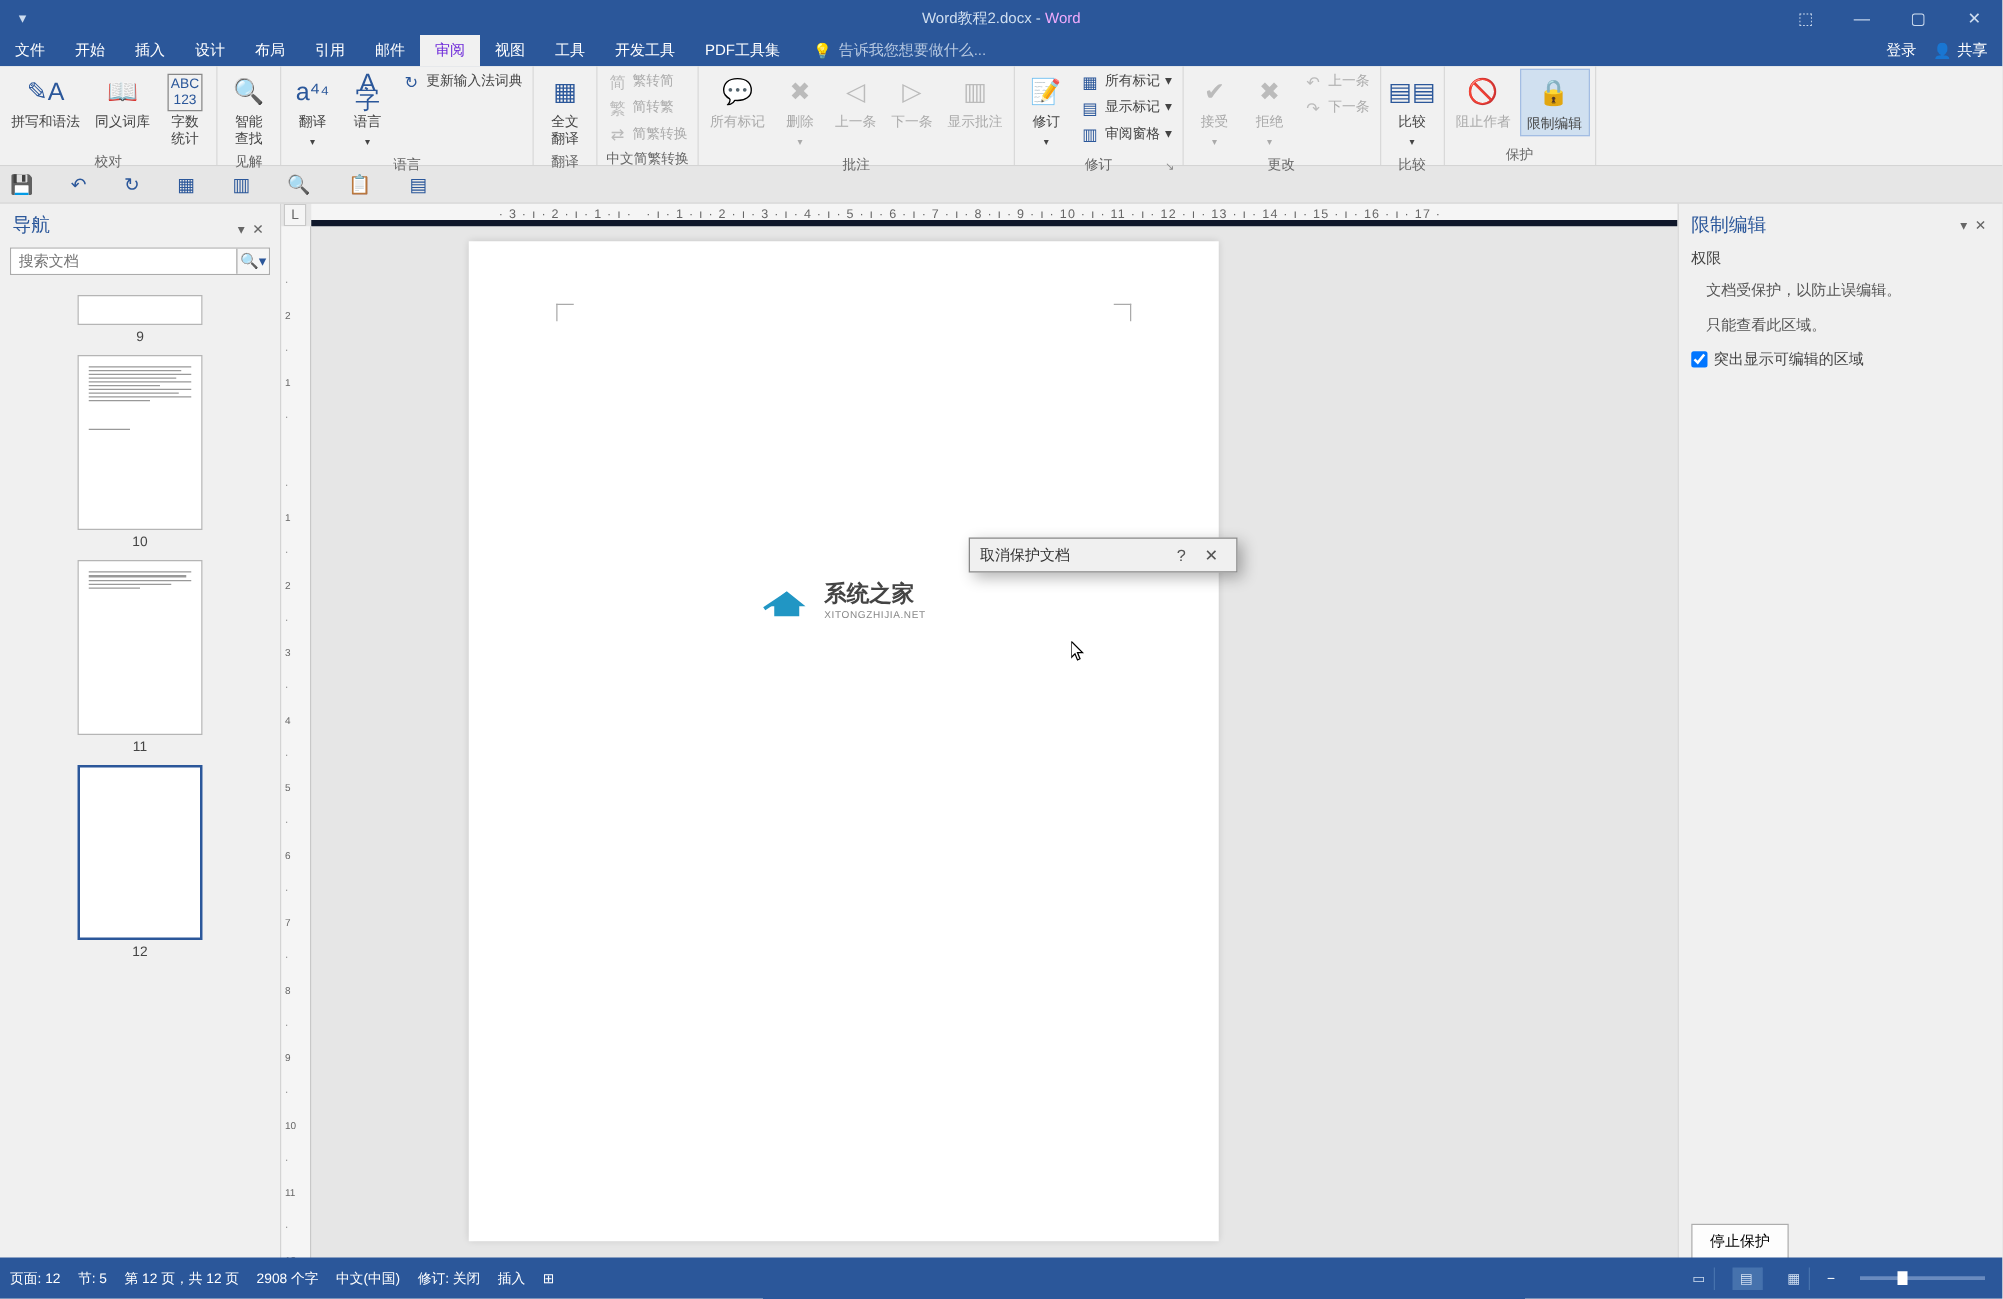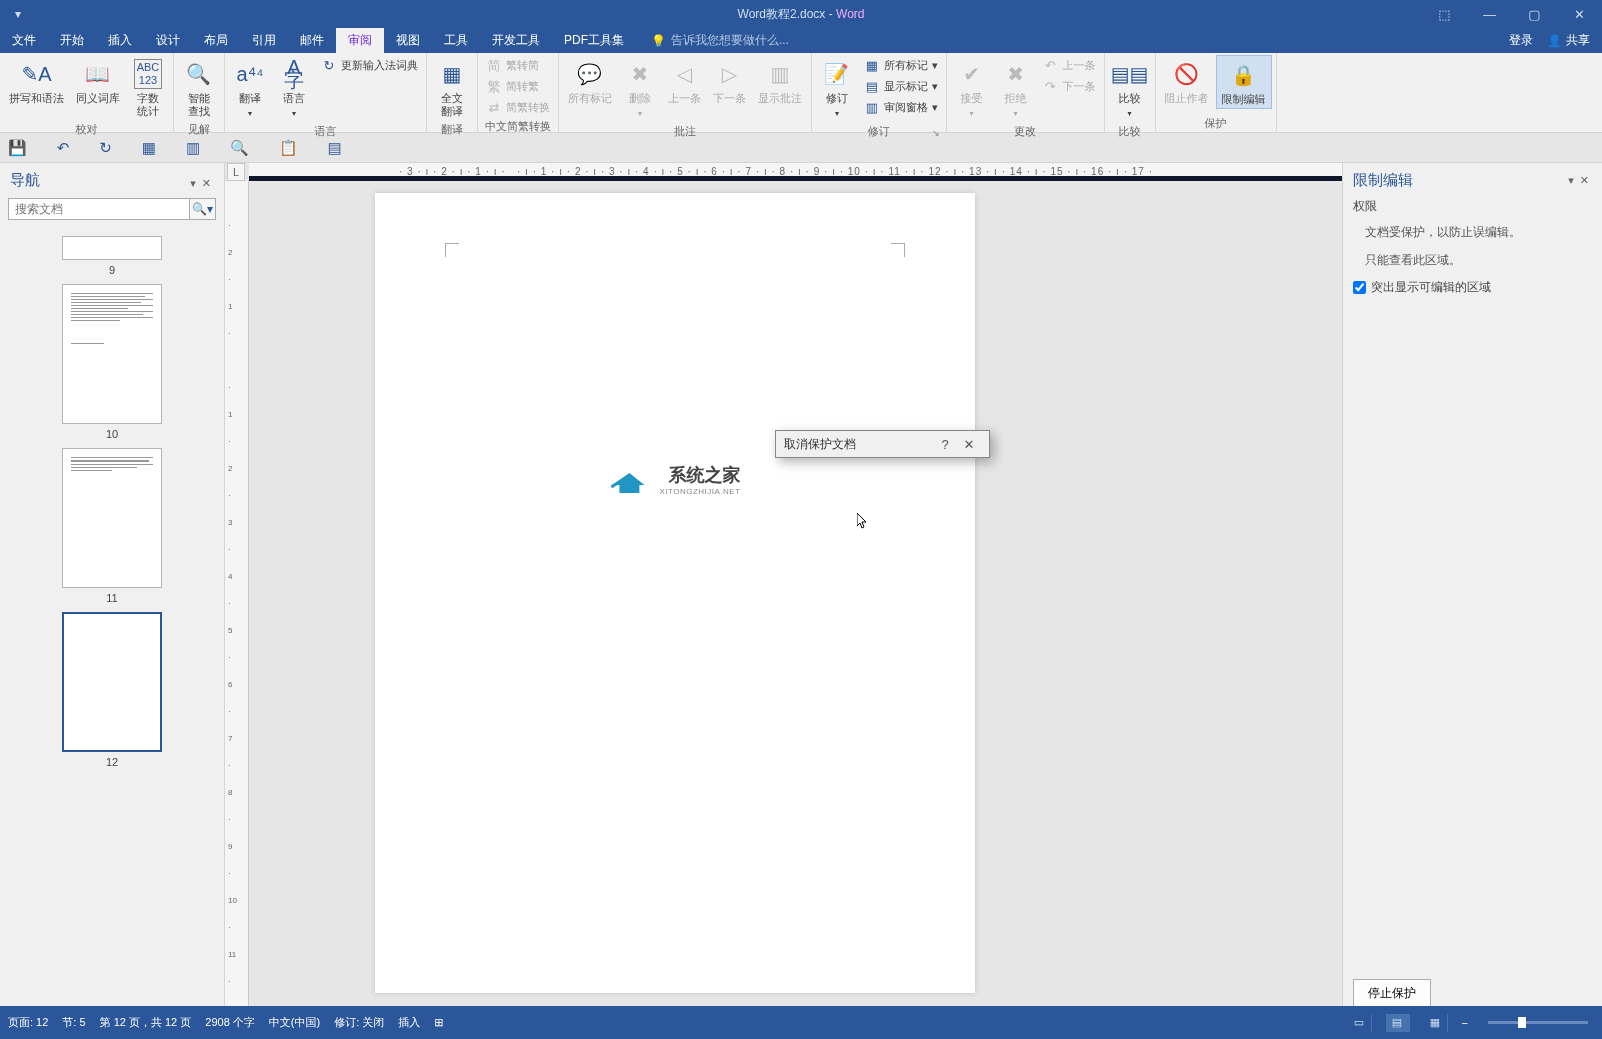--- a/index.html
+++ b/index.html
@@ -62,21 +62,21 @@
 .thumb .lines { padding: 8px; display: flex; flex-direction: column; gap: 2px; }
 .thumb .ln { height: 1px; background: #999; }
 
 
 .docarea { flex: 1; background: #e6e6e6; position: relative; overflow: hidden; }
 .hruler { position: absolute; top: 0; left: 24px; right: 0; height: 18px; background: #f5f5f5; border-bottom: 5px solid #0f172a; font-size: 10px; color: #666; overflow: hidden; }
 .hruler .marks { position: absolute; left: 150px; top: 3px; white-space: nowrap; letter-spacing: 1px; }
 .vruler { position: absolute; top: 18px; left: 0; width: 24px; bottom: 0; background: #f5f5f5; border-right: 1px solid #c8c8c8; font-size: 8px; color: #666; overflow: hidden; }
 .vruler .marks { position: absolute; top: 40px; left: 3px; display: flex; flex-direction: column; gap: 18px; }
 .tabstop { position: absolute; top: 0; left: 2px; width: 18px; height: 18px; background: #f5f5f5; border: 1px solid #c8c8c8; font-size: 11px; display: flex; align-items: center; justify-content: center; color: #666; }
-.page { position: absolute; left: 150px; top: 30px; width: 600px; height: 800px; background: #fff; box-shadow: 0 0 6px rgba(0,0,0,0.15); text-align: right; }
+.page { position: absolute; left: 150px; top: 30px; width: 600px; height: 800px; background: #fff; box-shadow: 0 0 6px rgba(0,0,0,0.15); }
 .page .corner { position: absolute; width: 14px; height: 14px; }
 .page .corner.tl { top: 50px; left: 70px; border-left: 1px solid #aaa; border-top: 1px solid #aaa; }
 .page .corner.tr { top: 50px; right: 70px; border-right: 1px solid #aaa; border-top: 1px solid #aaa; }
 .watermark { position: absolute; left: 50%; top: 270px; transform: translateX(-50%); display: flex; align-items: center; gap: 10px; }
 .watermark .logo { width: 40px; height: 30px; position: relative; }
 .watermark .logo svg { width: 100%; height: 100%; }
 .watermark .txt .cn { font-size: 18px; font-weight: bold; color: #444; }
 .watermark .txt .en { font-size: 8px; color: #888; letter-spacing: 0.5px; }
 
 

